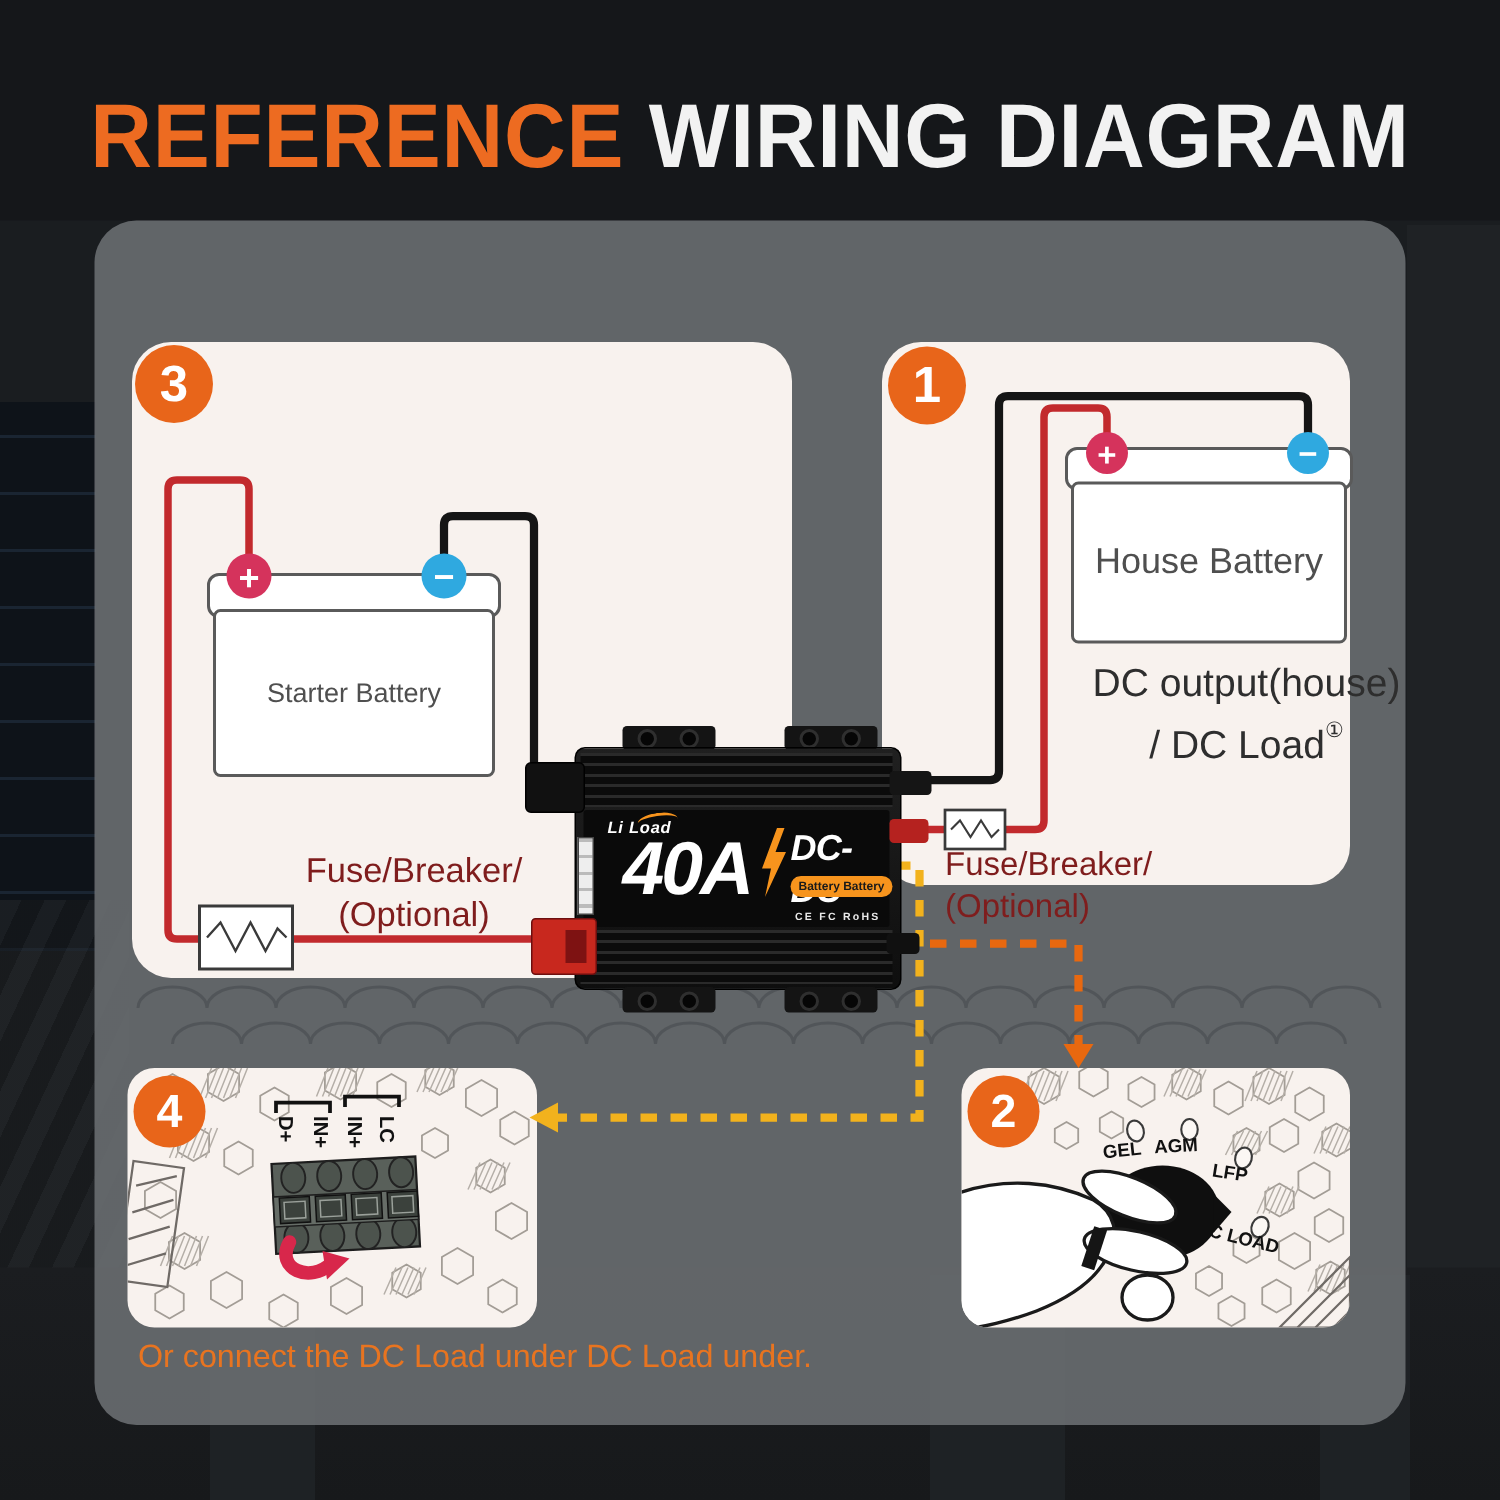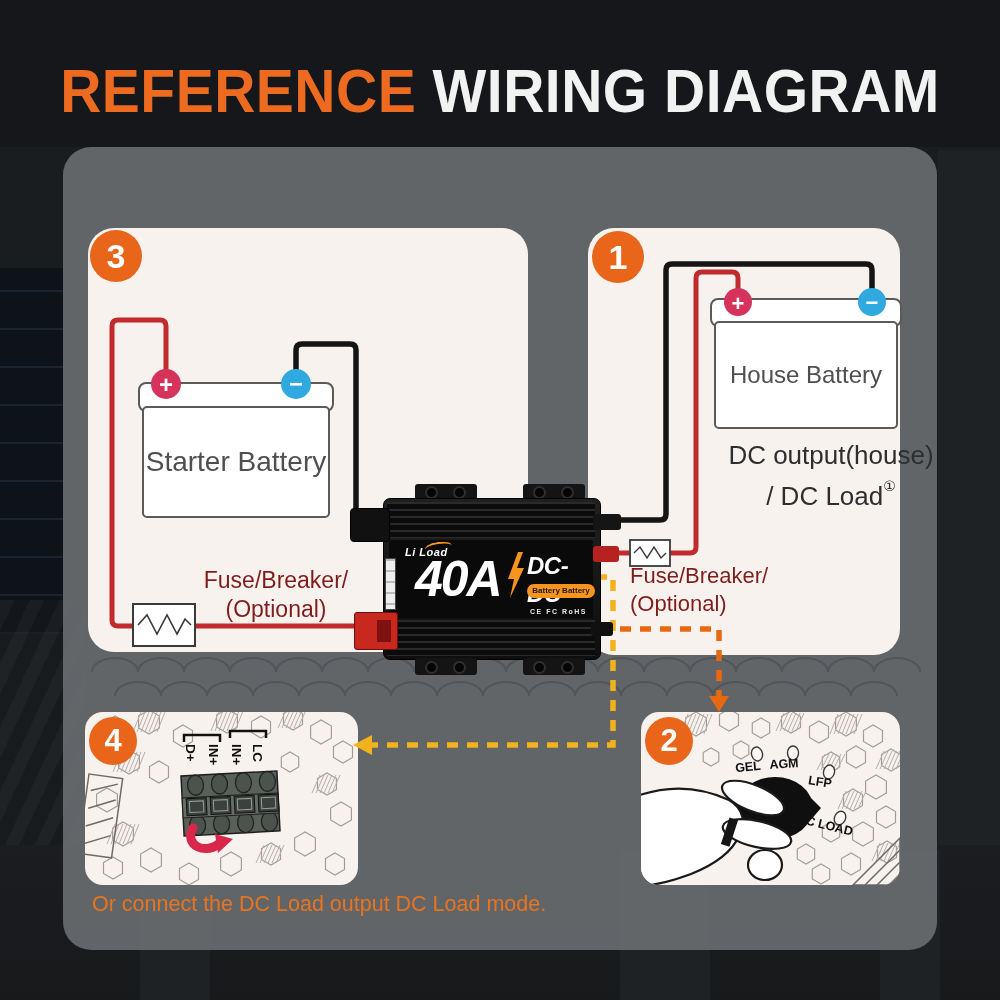--- a/index.html
+++ b/index.html
@@ -22,21 +22,21 @@
   .title{left:0;top:58px;width:1000px;text-align:center;z-index:5;
     font-size:57px;font-weight:bold;letter-spacing:.5px;transform:scaleY(1.06);white-space:nowrap;}
   .title .hl{color:var(--title-orange);}
   .title .rest{color:#f2f2f2;}
   
   .container{left:63px;top:147px;width:874px;height:803px;border-radius:28px;
     background:rgba(110,114,118,.85);z-index:1;}
   
   .panel{background:var(--panel-bg);z-index:2;}
   .p3{left:88px;top:228px;width:440px;height:424px;border-radius:26px;}
-  .p1{left:588px;top:228px;width:312px;height:427px;border-radius:26px;}
+  .p1{left:588px;top:228px;width:312px;height:362px;border-radius:26px;}
   .p4{left:85px;top:712px;width:273px;height:173px;border-radius:18px;overflow:hidden;}
   .p2{left:641px;top:712px;width:259px;height:173px;border-radius:18px;overflow:hidden;}
   
   .badge{z-index:6;border-radius:50%;background:var(--accent);color:#fff;
     display:flex;align-items:center;justify-content:center;font-weight:bold;}
   .badge.big{width:52px;height:52px;font-size:34px;}
   .badge.sm{width:48px;height:48px;font-size:31px;}
   
   .bat-lid{background:#fff;border:2px solid #5a5a5a;border-radius:8px;}
   .bat-body{background:#fff;border:2px solid #5a5a5a;border-radius:5px;
@@ -87,21 +87,21 @@
   <div class="abs win" style="left:880px;top:850px;width:60px;height:150px;"></div>
 
   <div class="abs title">
     <span class="hl">REFERENCE</span><span class="rest"> WIRING DIAGRAM</span>
   </div>
 
   <div class="abs container"></div>
 
   <div class="abs panel p3">
     <div class="abs bat-lid" style="left:50px;top:154px;width:192px;height:26px;"></div>
-    <div class="abs bat-body" style="left:54px;top:178px;width:184px;height:108px;font-size:28px;">
+    <div class="abs bat-body" style="left:54px;top:178px;width:184px;height:108px;font-size:18px;">
       <span>Starter Battery</span>
     </div>
     <div class="abs fuse-label" style="left:108px;top:338px;width:160px;font-size:23px;line-height:29px;text-align:center;">
       <div>Fuse/Breaker/</div>
       <div>(Optional)</div>
     </div>
   </div>
 
   <div class="abs panel p1">
     <div class="abs bat-lid" style="left:122px;top:70px;width:188px;height:25px;"></div>
@@ -342,16 +342,16 @@
         <div class="hole" style="left:38px;top:3px;"></div>
     </div>
   </div>
 
   <div class="abs badge big" style="left:90px;top:230px;">3</div>
   <div class="abs badge big" style="left:592px;top:231px;">1</div>
   <div class="abs badge sm" style="left:89px;top:717px;">4</div>
   <div class="abs badge sm" style="left:645px;top:717px;">2</div>
 
   <div class="abs footnote">
-    <div>Or connect the DC Load output DC Load mode.</div>
+    <div>Or connect the DC Load under DC Load under.</div>
   </div>
 
 </div>
 
 </body></html>

